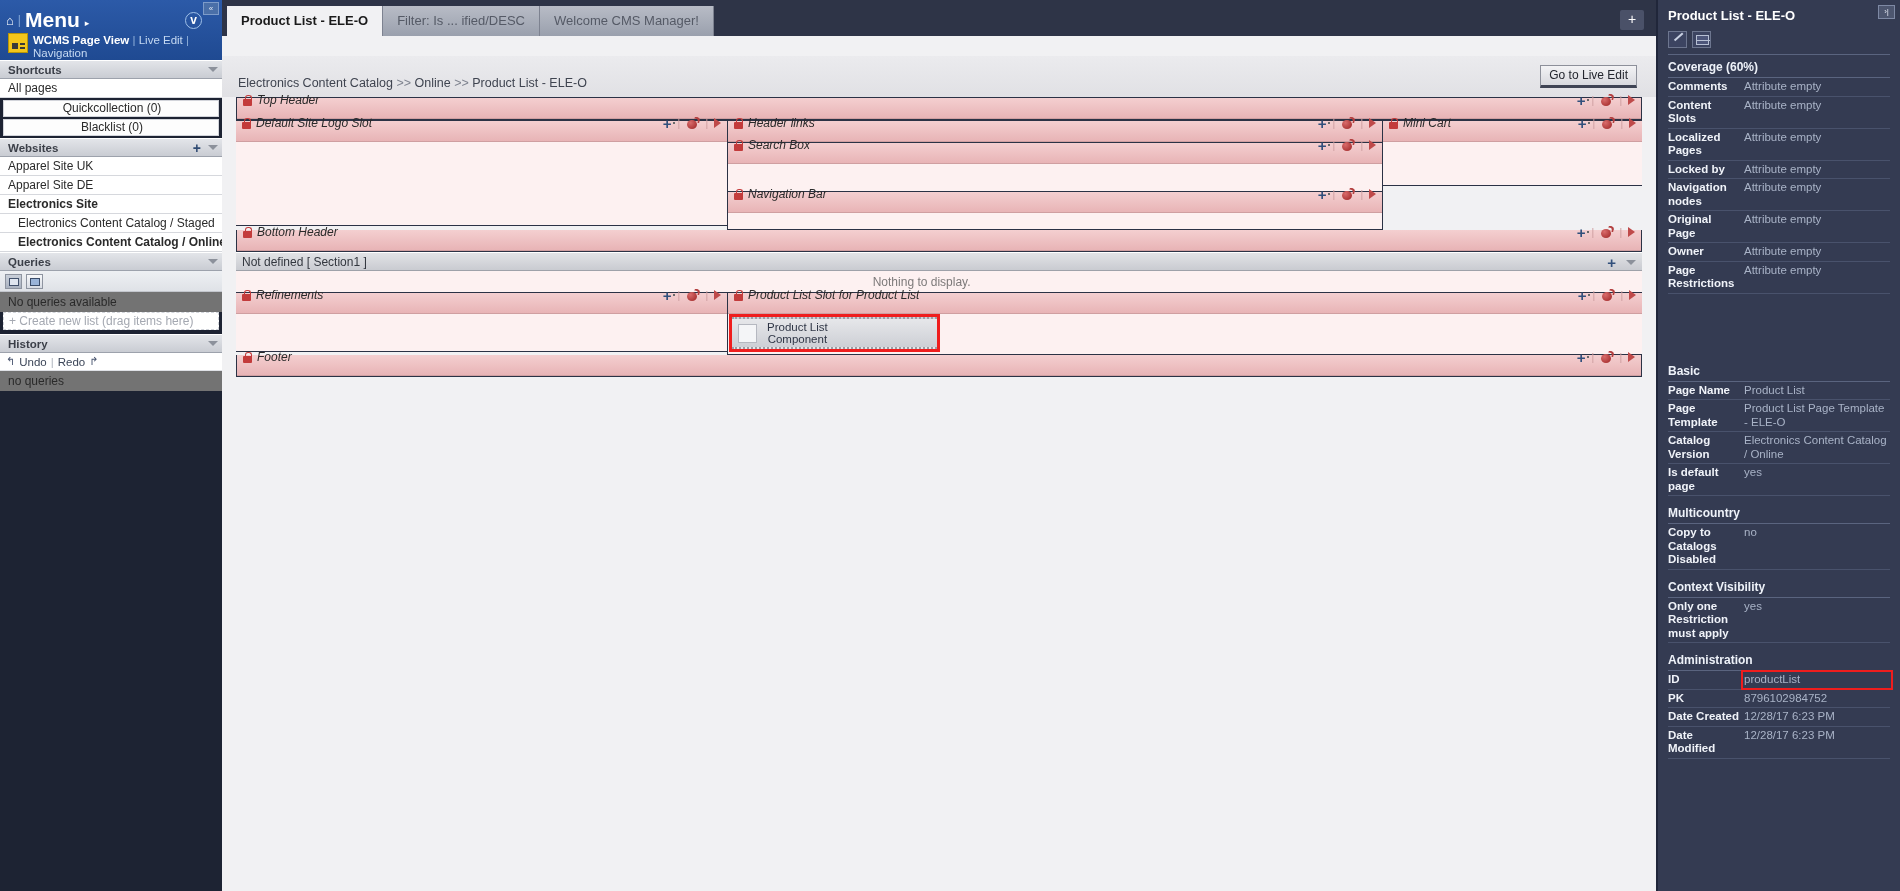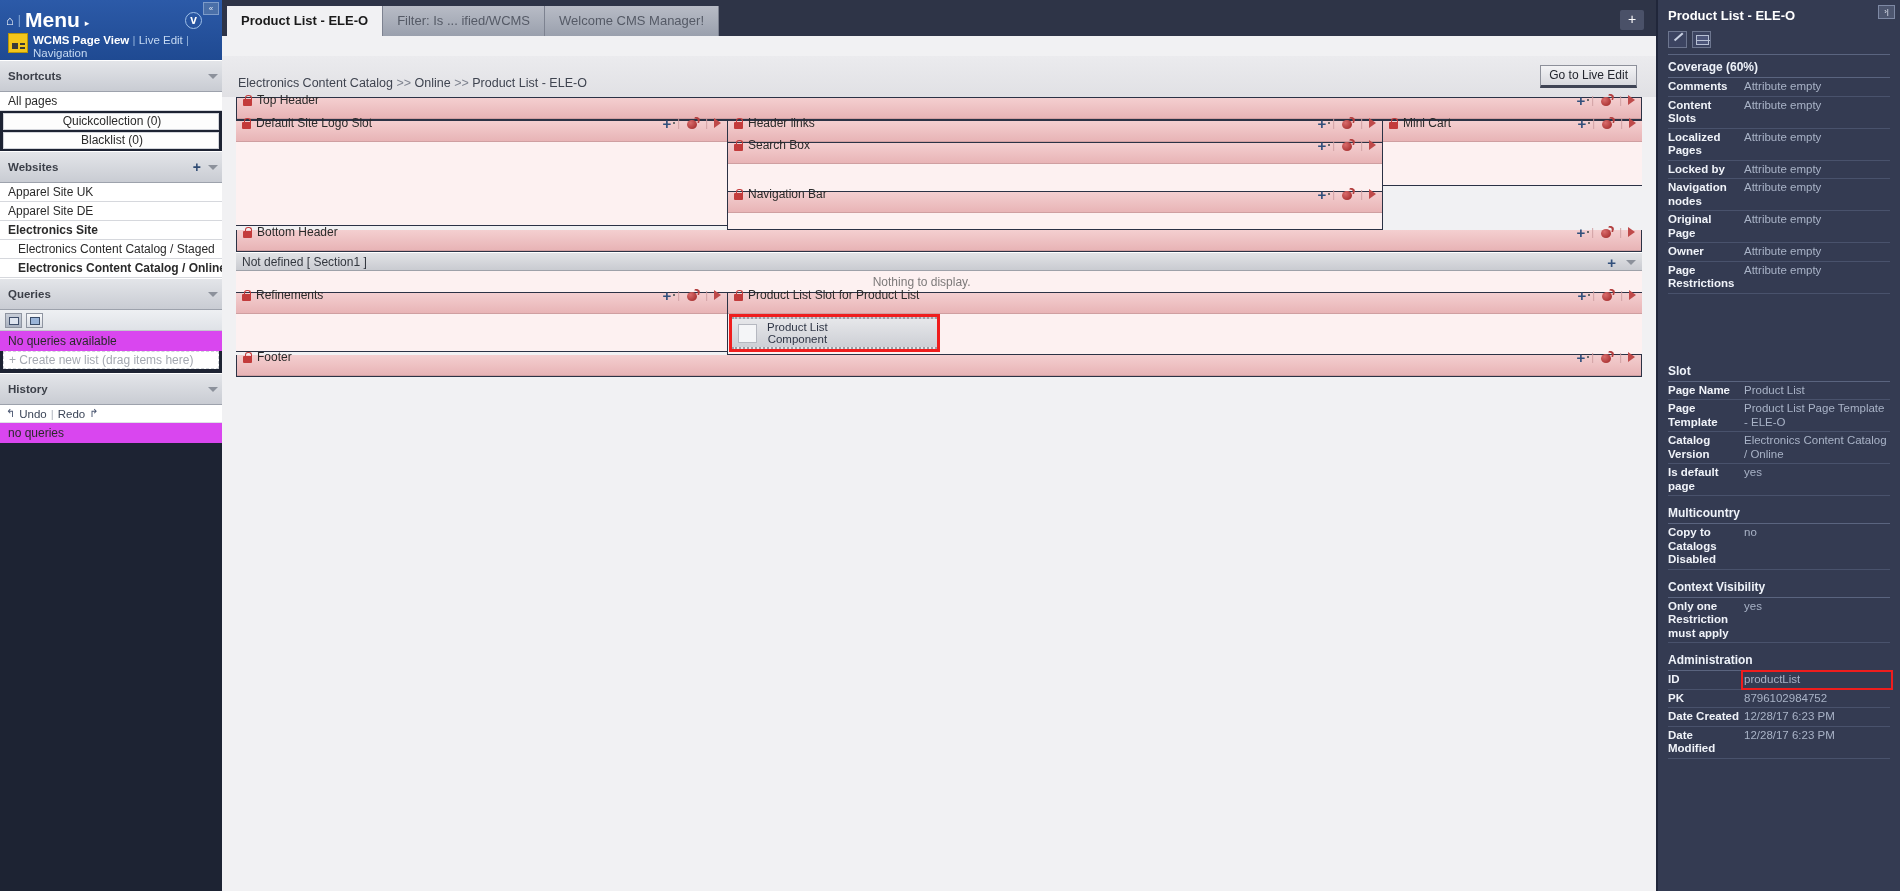--- a/index.html
+++ b/index.html
@@ -63,21 +63,21 @@
   }
   .sb-pvtext { font-size: 11.5px; line-height: 13px; padding-top: 1px; }
   .sb-pvtext b { font-weight: bold; color: #ffffff; }
   .sb-pvtext .lnk { color: #c5d9f2; }
   .sb-pvtext .sep { color: #8fb0da; }
 
   .sb-section {
     background: linear-gradient(#e3e5e9, #c9ccd3);
     border-top: 1px solid #ffffff;
     border-bottom: 1px solid #9da2ac;
-    height: 32px;
+    height: 19px;
     display: flex; align-items: center;
     padding: 0 4px 0 8px;
     font-weight: bold; font-size: 11.5px; color: #3b3f48;
   }
   .sb-section .sp { margin-left: auto; display: flex; align-items: center; gap: 7px; }
   .sb-plus { color: #2f4b73; font-weight: bold; font-size: 14px; line-height: 10px; cursor: pointer;}
   .sb-tri { width: 0; height: 0; border-left: 5px solid transparent; border-right: 5px solid transparent; border-top: 5px solid #8c919b; cursor: pointer;}
 
   .sb-row {
     background: #ffffff;
@@ -103,21 +103,21 @@
     width: 17px; height: 15px; border: 1px solid #8e94a0;
     background: linear-gradient(#f7f8fa,#d8dce3);
     position: relative; cursor: pointer;
   }
   .q-btn.sel { background: linear-gradient(#c9cfd9,#aab2c0); }
   .q-btn i {
     position:absolute; left:3px; top:3px; width:10px; height:8px;
     border:1px solid #41506b; background:#dfe5ef; display:block;
   }
   .q-btn.alt i { background:#9ab4d8; border-color:#3a4c69; }
-  .sb-plain { background:#d946ef; padding: 3px 8px; font-size: 12px; color:#2a2a2a; }
+  .sb-plain { background:#737373; padding: 3px 8px; font-size: 12px; color:#2a2a2a; }
   .sb-dashed {
     margin: 0 3px 4px 3px; border: 1px dashed #d0d3d9; color: #a4a8b1;
     font-size: 12px; padding: 1px 5px; background: #fff;
   }
   .sb-histtools {
     background:#fff; border-bottom:1px solid #dfe1e6;
     font-size: 11.5px; padding: 2px 6px; color:#3c4658; display:flex; gap:4px; align-items:center;
   }
   .sb-histtools a { color:#3c4658; text-decoration:none; cursor:pointer; }
   .arrow-gl { color:#4a5670; font-size: 11px; }
@@ -237,20 +237,21 @@
   .page-area { position: absolute; left: 0; right: 0; top: 61px; bottom: 0; background: #f1f1f3; padding: 0 14px; }
   .slot-box { border: 1px solid #2b3245; border-top: none; background: #fdf1f1; }
   .slot-box.first { border-top: 1px solid #2b3245; }
   .slot-hd {
     background: linear-gradient(#f4cfd0, #e8b4b6);
     height: 21px; display: flex; align-items: center;
     padding: 0 4px 16px 6px;
     font-size: 12px; color: #2a2a2a;
     border-bottom: 1px solid #cf9fa1;
     position: relative;
+    font-style: italic;
   }
   .lock-red { width: 9px; height: 11px; position: relative; margin-right: 5px; flex:0 0 9px;}
   .lock-red:before{content:"";position:absolute;left:0px;top:4px;width:9px;height:7px;background:#c33b3b;border-radius:1px;}
   .lock-red:after{content:"";position:absolute;left:2px;top:0;width:5px;height:5px;border:1.5px solid #c33b3b;border-bottom:none;border-radius:3px 3px 0 0;}
   .slot-acts { margin-left:auto; display:flex; align-items:center; gap: 6px; padding-right:2px; }
   .act-plus { color:#32507c; font-weight:bold; font-size: 15px; line-height:11px; cursor:pointer; }
   .act-bar { color:#cf9fa1; font-size: 11px; }
   .act-bomb {
     width: 13px; height: 12px; position: relative; cursor:pointer;
   }
@@ -430,21 +431,21 @@
         <span class="arrow-gl">↱</span>
       </div>
       <div class="sb-plain">no queries</div>
     </div>
   </div>
 
   <div id="main">
 
     <div class="tabstrip">
       <div class="tab active">Product List - ELE-O</div>
-      <div class="tab">Filter: Is ... ified/WCMS</div>
+      <div class="tab">Filter: Is ... ified/DESC</div>
       <div class="tab">Welcome CMS Manager!</div>
       <div class="tab-add">+</div>
     </div>
 
     <div class="canvas-wrap">
 
       <div class="crumbbar">
         <div class="crumb">
           <span>Electronics Content Catalog</span>
           <span class="sep">&gt;&gt;</span>
@@ -713,21 +714,21 @@
           <span class="k">Owner</span>
           <span class="v">Attribute empty</span>
         </div>
       <div class="kv">
           <span class="k">Page Restrictions</span>
           <span class="v">Attribute empty</span>
         </div>
 
       <div class="rp-gap"></div>
 
-      <div class="grp-hd">Slot</div>
+      <div class="grp-hd">Basic</div>
       <div class="kv">
           <span class="k">Page Name</span>
           <span class="v">Product List</span>
         </div>
       <div class="kv">
           <span class="k">Page Template</span>
           <span class="v">Product List Page Template - ELE-O</span>
         </div>
       <div class="kv">
           <span class="k">Catalog Version</span>

